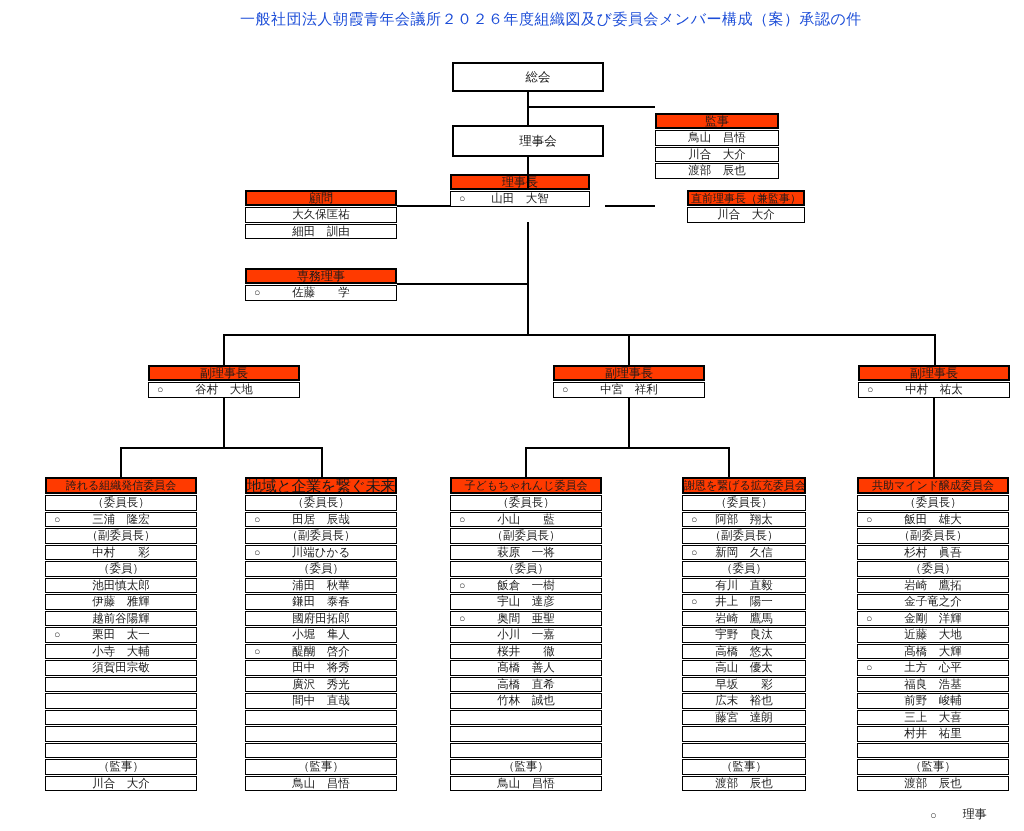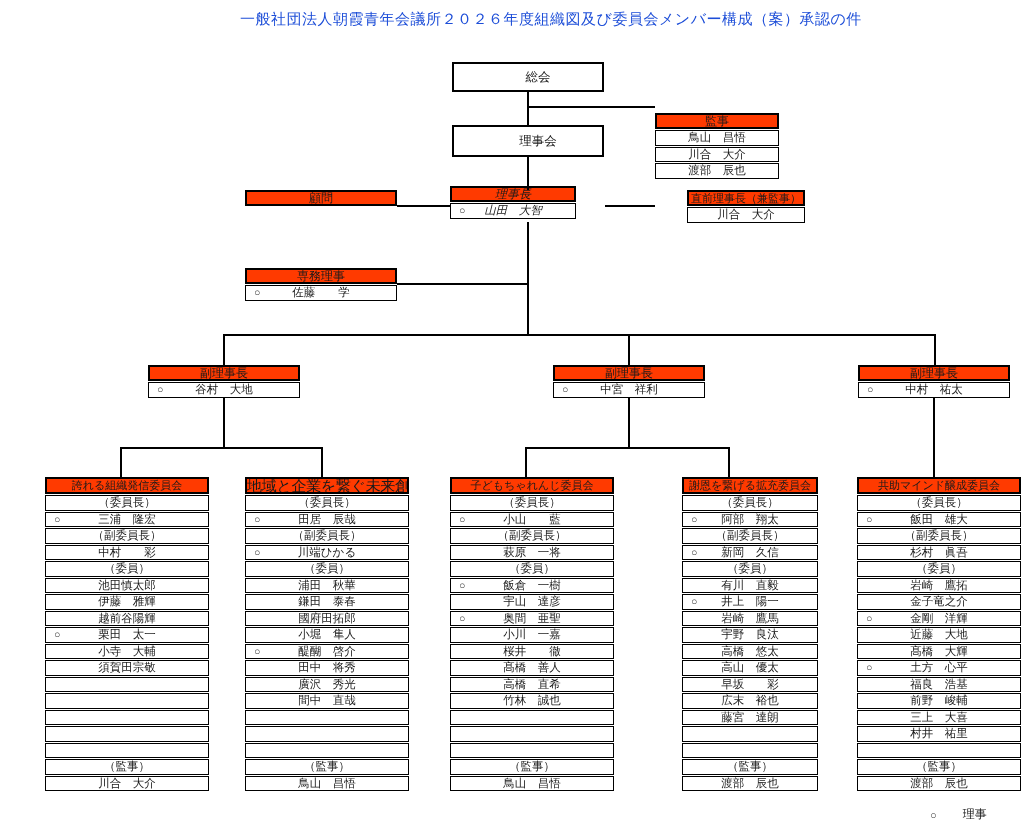--- a/index.html
+++ b/index.html
@@ -30,31 +30,31 @@
     overflow:hidden;white-space:nowrap;
   }
   .cell{
     position:relative;box-sizing:border-box;height:15.5px;margin-top:1px;
     border:1.5px solid var(--line);background:#fff;text-align:center;
     font-size:11.5px;line-height:12px;overflow:visible;white-space:nowrap;
   }
   .cell .mark{position:absolute;left:8px;top:1px;font-size:10.5px;color:#333;}
   #kanji{left:655px;top:85px;width:124px;margin-top:28px;}
   #komon{left:245px;top:190px;width:152px;}
-  #rijicho{left:450px;top:186px;width:126px;font-style:italic;}
+  #rijicho{left:450px;top:174px;width:140px;}
   #chokuzen{left:655px;top:190px;width:150px;padding-left:32px;}
   #chokuzen .hdr{font-size:11px;}
   #senmu{left:245px;top:268px;width:152px;}
   
   .vice{position:absolute;top:365px;width:152px;border-radius:15px;}
   #vice-chairs .vice:nth-of-type(1){left:148px;}
   #vice-chairs .vice:nth-of-type(2){left:553px;}
   #vice-chairs .vice:nth-of-type(3){left:858px;}
   
-  .committee{position:absolute;top:477px;width:164px;}
+  .committee{position:absolute;top:477px;width:152px;}
   .committee .hdr{font-size:11px;height:17px;line-height:13px;}
   #committees .committee:nth-of-type(1){left:45px;}
   #committees .committee:nth-of-type(2){left:245px;}
   #committees .committee:nth-of-type(2) .hdr{font-size:15px;letter-spacing:-.3px;line-height:14px;}
   #committees .committee:nth-of-type(3){left:450px;}
   #committees .committee:nth-of-type(4){left:654px;padding-left:28px;}
   #committees .committee:nth-of-type(5){left:857px;}
   
   .ln{position:absolute;background:var(--line);}
   
@@ -75,20 +75,25 @@
   <div>
 
   <div class="cell"><span>鳥山　昌悟</span></div>
       <div class="cell"><span>川合　大介</span></div>
       <div class="cell"><span>渡部　辰也</span></div>
     </div>
 </div>
 
 <div class="stack" id="komon">
   <div class="hdr">顧問</div>
+  <div>
+
+  <div class="cell"><span>大久保匡祐</span></div>
+      <div class="cell"><span>細田　訓由</span></div>
+    </div>
 </div>
 
 <div class="stack" id="rijicho">
   <div class="hdr">理事長</div>
   <div class="cell">
     <span class="mark">○</span>
     <span>山田　大智</span>
   </div>
 </div>
 

